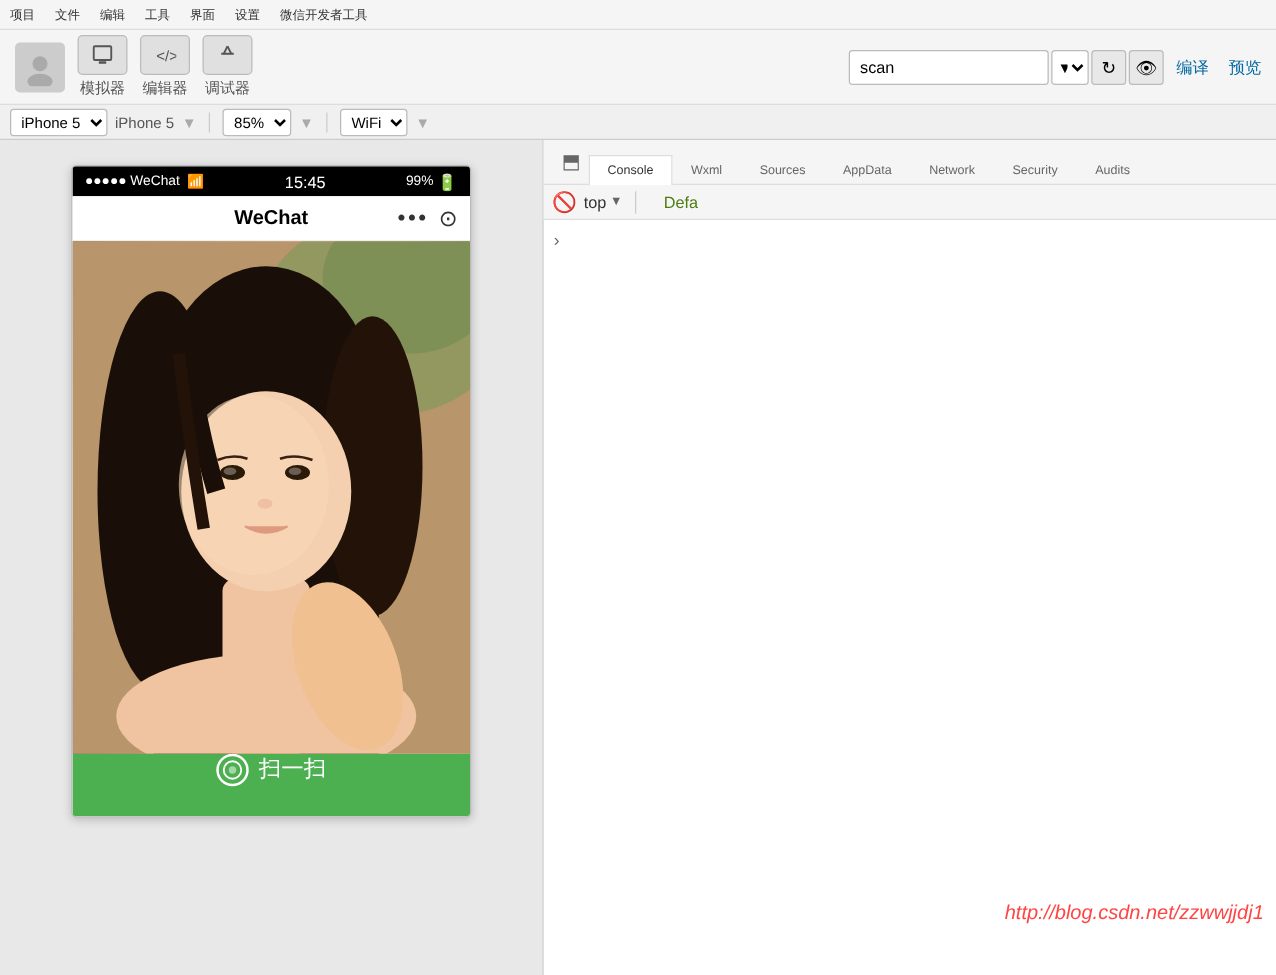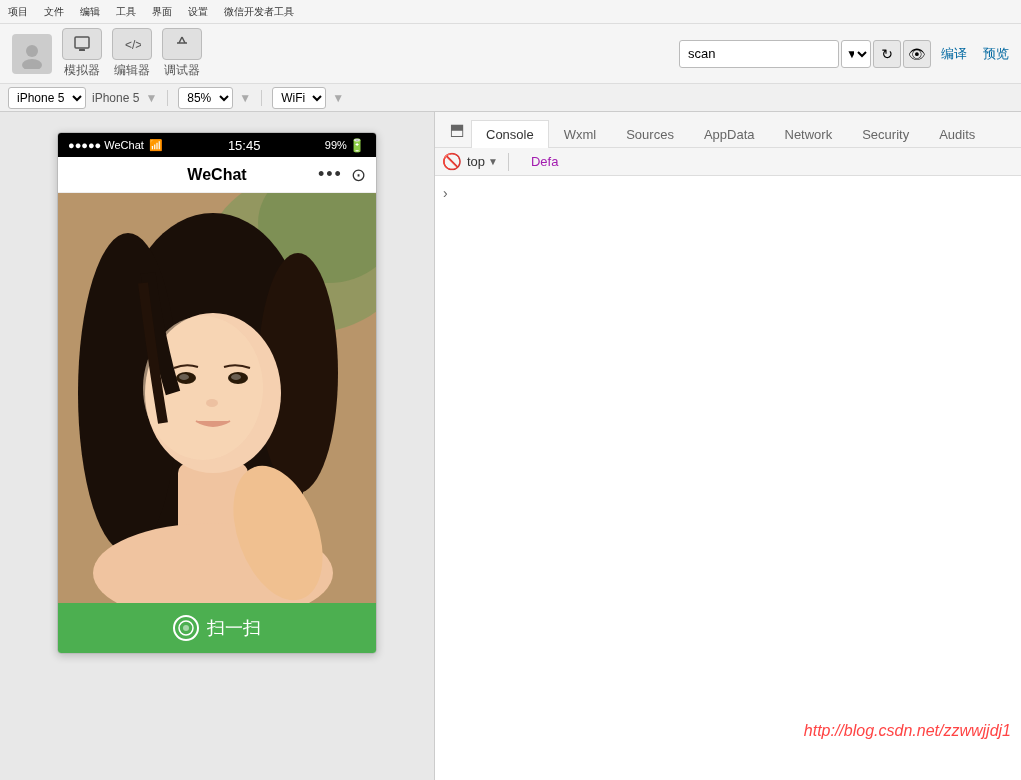--- a/index.html
+++ b/index.html
@@ -176,21 +176,21 @@
       background: linear-gradient(135deg, #8B6B4A 0%, #C4956A 20%, #D4A574 35%, #6B5040 50%, #A0785A 65%, #C8A882 80%, #B5986A 100%);
       position: relative;
       overflow: hidden;
     }
     
     .scan-btn {
       background: #4CAF50;
       color: #fff;
       height: 50px;
       display: flex;
-      align-items: center;
+      align-items: flex-start;
       justify-content: center;
       font-size: 18px;
       gap: 8px;
       cursor: pointer;
     }
     .scan-btn-icon {
       width: 26px; height: 26px;
       border: 2px solid #fff;
       border-radius: 50%;
       display: flex; align-items: center; justify-content: center;
@@ -208,21 +208,21 @@
       background: #f5f5f5;
       border-bottom: 1px solid #ddd;
       height: 36px;
       display: flex;
       align-items: flex-end;
       padding: 0 8px;
       gap: 0;
     }
     .devtools-tab {
       padding: 6px 14px;
-      font-size: 13px;
+      font-size: 10px;
       cursor: pointer;
       border-top: 1px solid transparent;
       border-left: 1px solid transparent;
       border-right: 1px solid transparent;
       border-bottom: none;
       margin-bottom: -1px;
       color: #666;
       background: transparent;
     }
     .devtools-tab.active {
@@ -265,21 +265,21 @@
     .filter-input {
       flex: 1;
       height: 22px;
       border: 1px solid #ddd;
       border-radius: 2px;
       padding: 0 6px;
       font-size: 12px;
       background: #fff;
     }
     .default-label {
-      font-size: 13px; color: #a21caf; padding-left: 12px;
+      font-size: 13px; color: #4d7c0f; padding-left: 12px;
     }
 
     .console-content {
       flex: 1;
       padding: 8px;
       position: relative;
       overflow: auto;
     }
     .chevron-right {
       color: #666; font-size: 14px; cursor: pointer;

